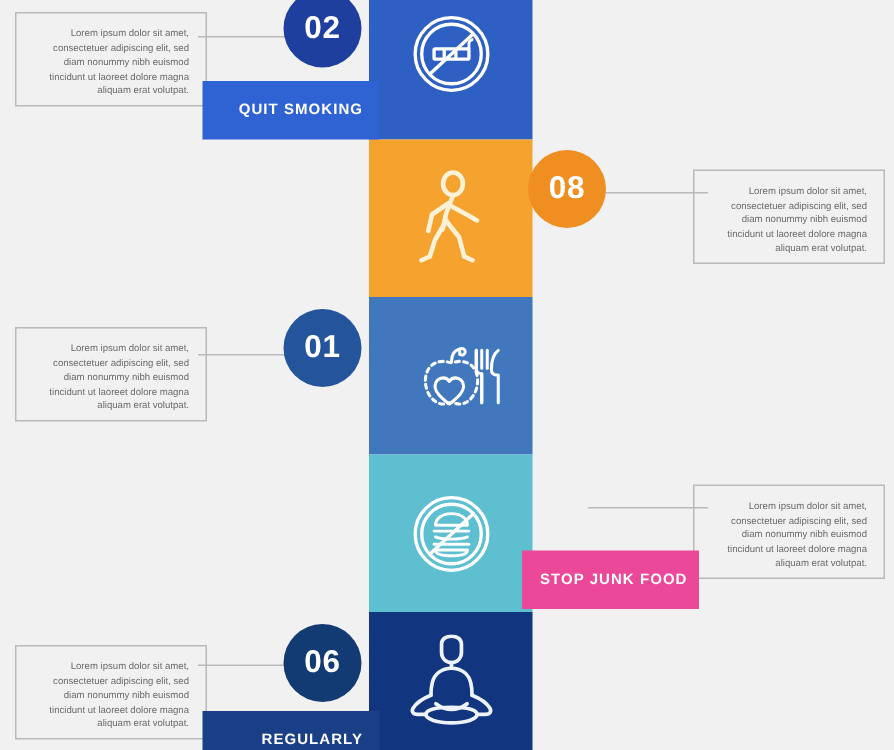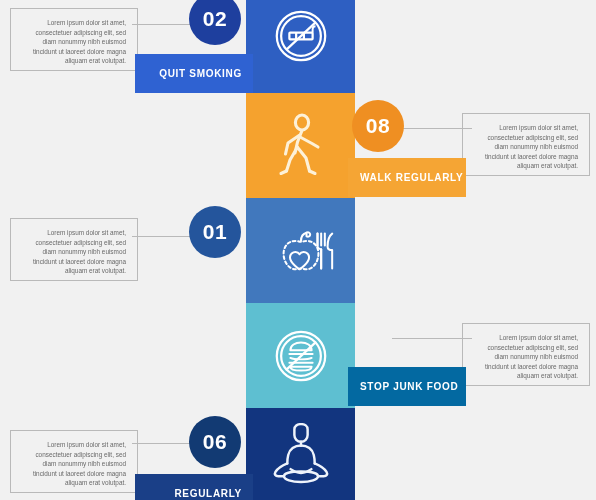--- a/index.html
+++ b/index.html
@@ -170,37 +170,34 @@
     <span>QUIT SMOKING</span>
   </div>
 
   <div class="connector" style="left:392px; top:128px; width:80px;"></div>
   <div class="textbox align-right" style="left:462px; top:113px; width:128px; height:63px;">
     <span>Lorem ipsum dolor sit amet, consectetuer adipiscing elit, sed diam nonummy nibh euismod tincidunt ut laoreet dolore magna aliquam erat volutpat.</span>
   </div>
   <div class="badge" style="left:352px; top:100px; background:#ef8f22;">
     <span>08</span>
   </div>
-  <div class="label-bar right-side" style="left:348px; top:158px; width:118px; background:#f5a534;">
-    <span>WALK REGULARLY</span>
-  </div>
 
   <div class="connector" style="left:132px; top:236px; width:80px;"></div>
   <div class="textbox align-right" style="left:10px; top:218px; width:128px; height:63px;">
     <span>Lorem ipsum dolor sit amet, consectetuer adipiscing elit, sed diam nonummy nibh euismod tincidunt ut laoreet dolore magna aliquam erat volutpat.</span>
   </div>
   <div class="badge" style="left:189px; top:206px; background:#24559c;">
     <span>01</span>
   </div>
 
   <div class="connector" style="left:392px; top:338px; width:80px;"></div>
   <div class="textbox align-right" style="left:462px; top:323px; width:128px; height:63px;">
     <span>Lorem ipsum dolor sit amet, consectetuer adipiscing elit, sed diam nonummy nibh euismod tincidunt ut laoreet dolore magna aliquam erat volutpat.</span>
   </div>
-  <div class="label-bar right-side" style="left:348px; top:367px; width:118px; background:#0369a1;">
+  <div class="label-bar right-side" style="left:348px; top:367px; width:118px; background:#ec4899;">
     <span>STOP JUNK FOOD</span>
   </div>
 
   <div class="connector" style="left:132px; top:443px; width:80px;"></div>
   <div class="textbox align-right" style="left:10px; top:430px; width:128px; height:63px;">
     <span>Lorem ipsum dolor sit amet, consectetuer adipiscing elit, sed diam nonummy nibh euismod tincidunt ut laoreet dolore magna aliquam erat volutpat.</span>
   </div>
   <div class="badge" style="left:189px; top:416px; background:#123a73;">
     <span>06</span>
   </div>

